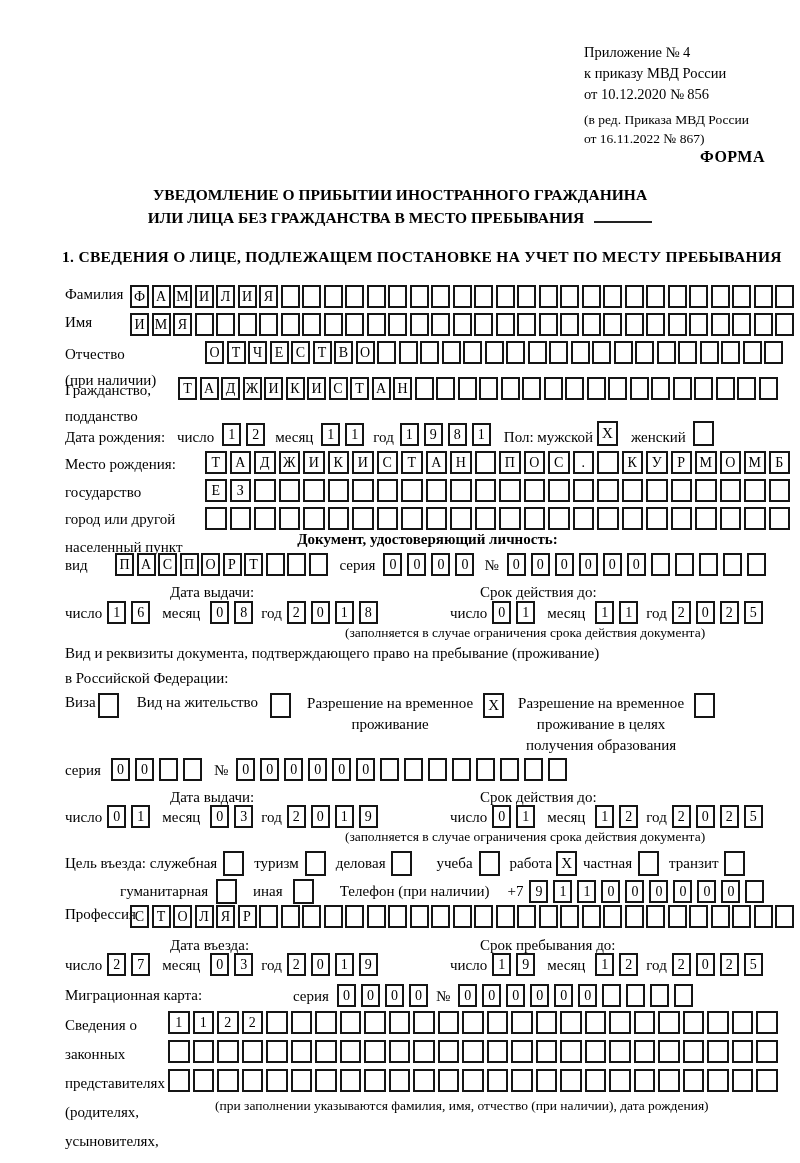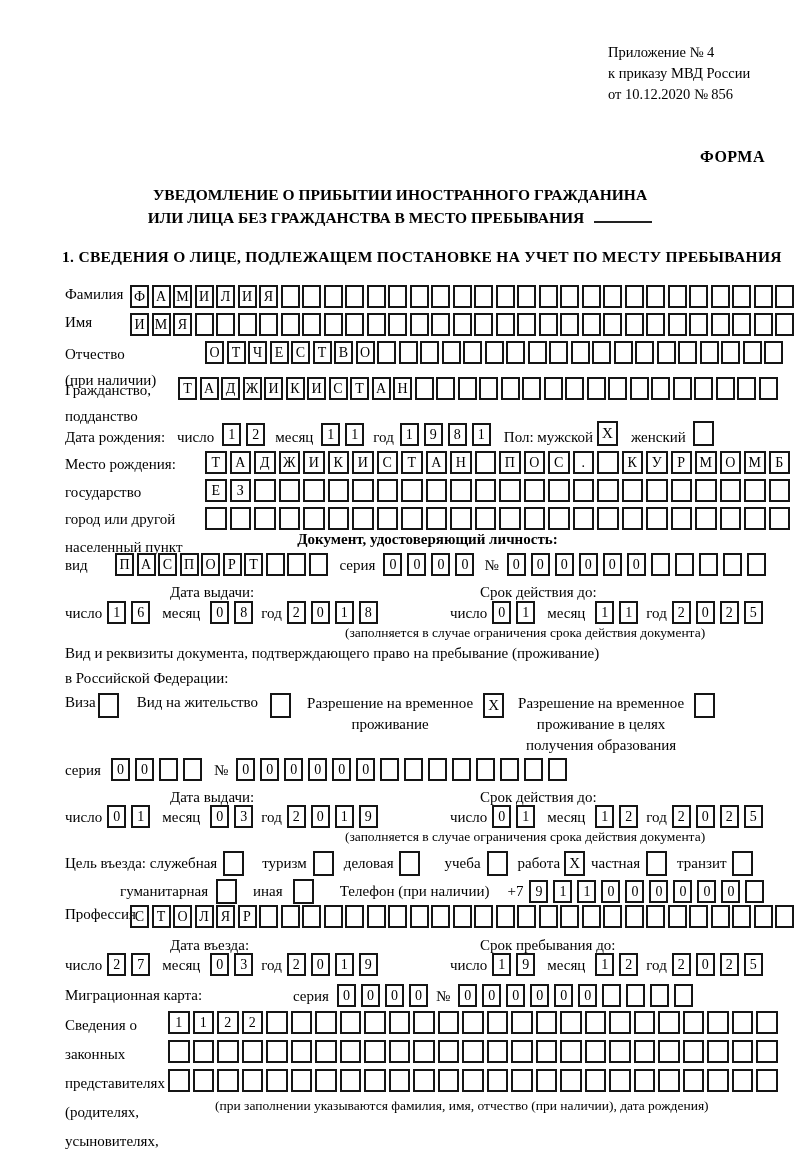--- a/index.html
+++ b/index.html
@@ -1,18 +1,18 @@
 <!DOCTYPE html>
 <html><head>
 <meta charset="utf-8">
 <style>
   html,body{margin:0;padding:0;background:#888;}
   .page{position:relative;width:800px;height:1163px;background:#ffffff;margin:0 auto;
         font-family:"Liberation Serif","DejaVu Serif",serif;color:#000;overflow:hidden;font-size:15px;}
-  .annex{position:absolute;left:608px;top:42px;font-size:14.5px;line-height:21px;}
+  .annex{position:absolute;left:584px;top:42px;font-size:14.5px;line-height:21px;}
   .annex-note{margin-top:5px;font-size:13.5px;line-height:19px;}
   .forma{position:absolute;top:148px;right:35px;font-weight:bold;font-size:16px;letter-spacing:.5px;}
   .title{position:absolute;top:183px;left:0;width:100%;text-align:center;font-weight:bold;font-size:15.5px;line-height:23px;}
   .t-underline{display:inline-block;width:58px;border-bottom:2px solid #222;margin-left:10px;height:14px;}
   .sheading{position:absolute;top:248px;left:62px;font-weight:bold;font-size:15.5px;letter-spacing:.3px;white-space:nowrap;text-align:center;}
   .r{position:absolute;left:65px;display:flex;align-items:flex-start;white-space:nowrap;}
   .r .abs{position:absolute;top:0;}
   .flabel{flex:none;}
   .lline{display:block;line-height:26px;}
   .lline4{display:block;line-height:27.5px;}
@@ -34,20 +34,24 @@
 </style>
 </head>
 <body>
 
 <div class="page">
 
   <div class="annex">
     <div>Приложение № 4</div>
     <div>к приказу МВД России</div>
     <div>от 10.12.2020 № 856</div>
+    <div class="annex-note">
+      <div>(в ред. Приказа МВД России</div>
+      <div>от 16.11.2022 № 867)</div>
+    </div>
   </div>
   <div class="forma">ФОРМА</div>
 
   <div class="title">
     <div>УВЕДОМЛЕНИЕ О ПРИБЫТИИ ИНОСТРАННОГО ГРАЖДАНИНА</div>
     <div><span>ИЛИ ЛИЦА БЕЗ ГРАЖДАНСТВА В МЕСТО ПРЕБЫВАНИЯ</span><span class="t-underline"></span></div>
   </div>
 
   <div class="sheading">1. СВЕДЕНИЯ О ЛИЦЕ, ПОДЛЕЖАЩЕМ ПОСТАНОВКЕ НА УЧЕТ ПО МЕСТУ ПРЕБЫВАНИЯ</div>
 
@@ -491,21 +495,21 @@
           <span class="cell filled">5</span>
         </span>
     </div>
   </div>
 
   <div class="r note" style="top:829px;left:345px">(заполняется в случае ограничения срока действия документа)</div>
 
   <div class="r" style="top:851px;align-items:center">
     <span>Цель въезда: служебная</span>
     <span class="cb" style="margin-left:6px"></span>
-    <span style="margin-left:18px">туризм</span>
+    <span style="margin-left:10px">туризм</span>
     <span class="cb" style="margin-left:6px"></span>
     <span style="margin-left:10px">деловая</span>
     <span class="cb" style="margin-left:5px"></span>
     <span style="margin-left:25px">учеба</span>
     <span class="cb" style="margin-left:6px"></span>
     <span style="margin-left:10px">работа</span>
     <span class="cb" style="margin-left:4px">X</span>
     <span style="margin-left:6px">частная</span>
     <span class="cb" style="margin-left:6px"></span>
     <span style="margin-left:10px">транзит</span>

